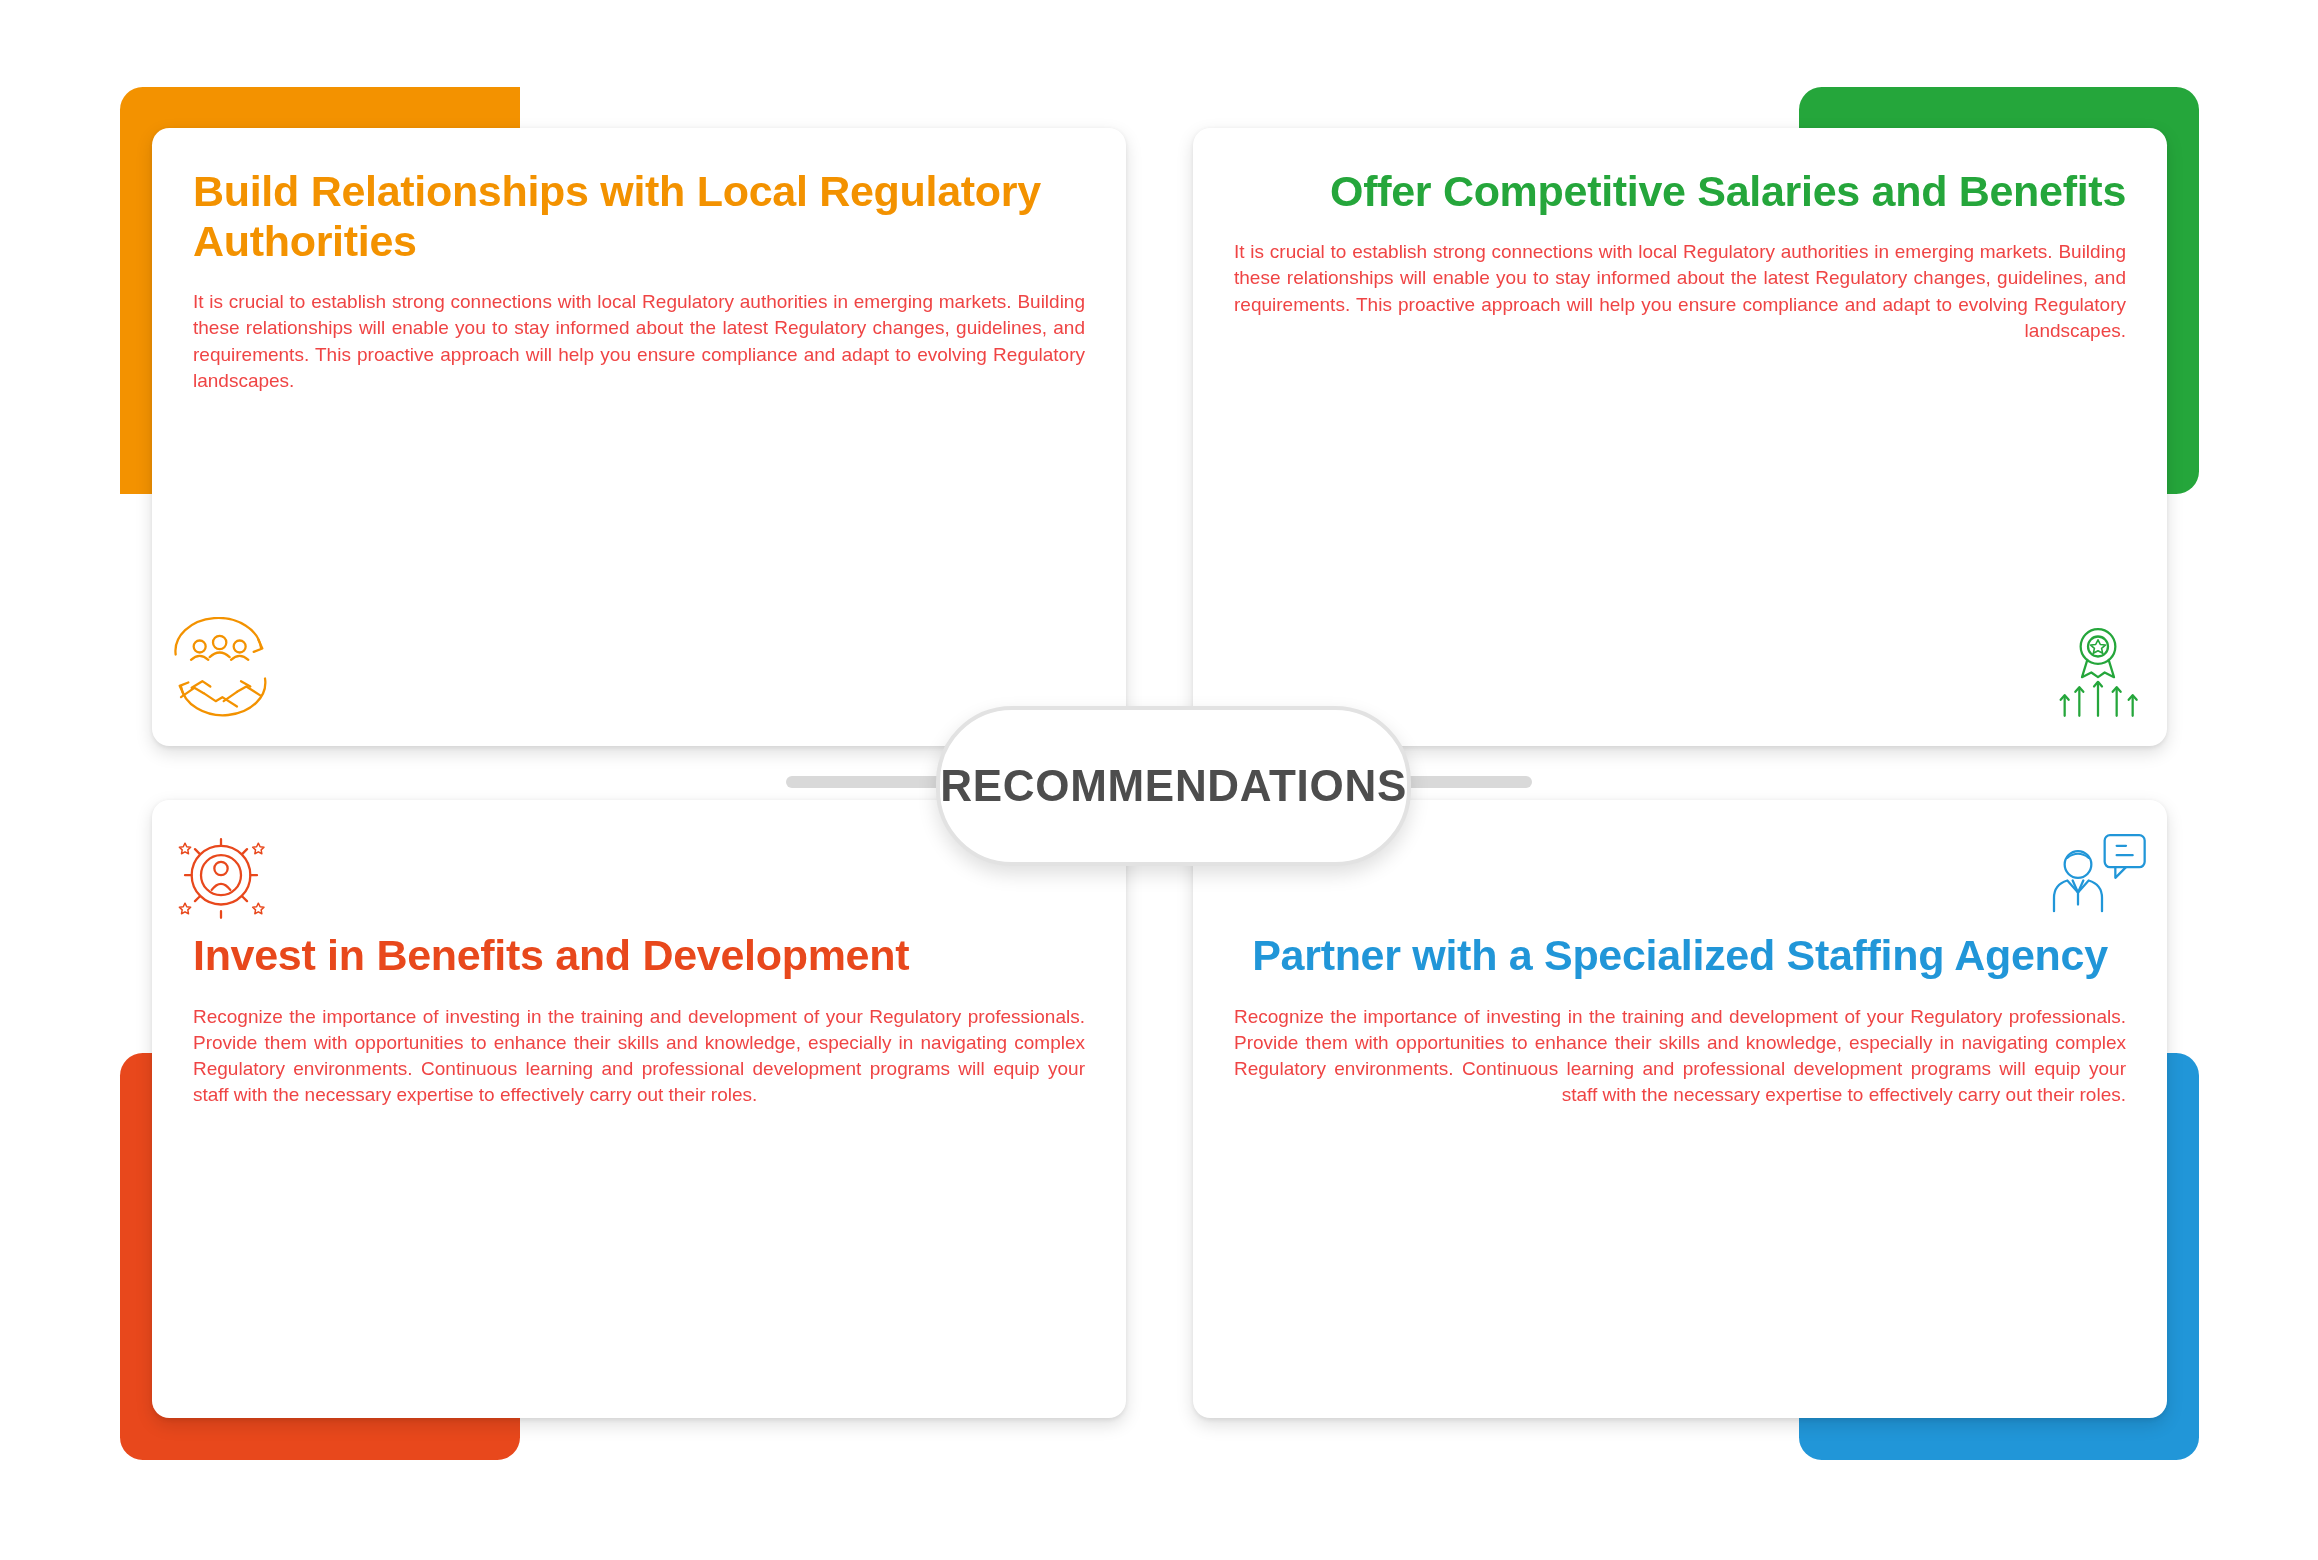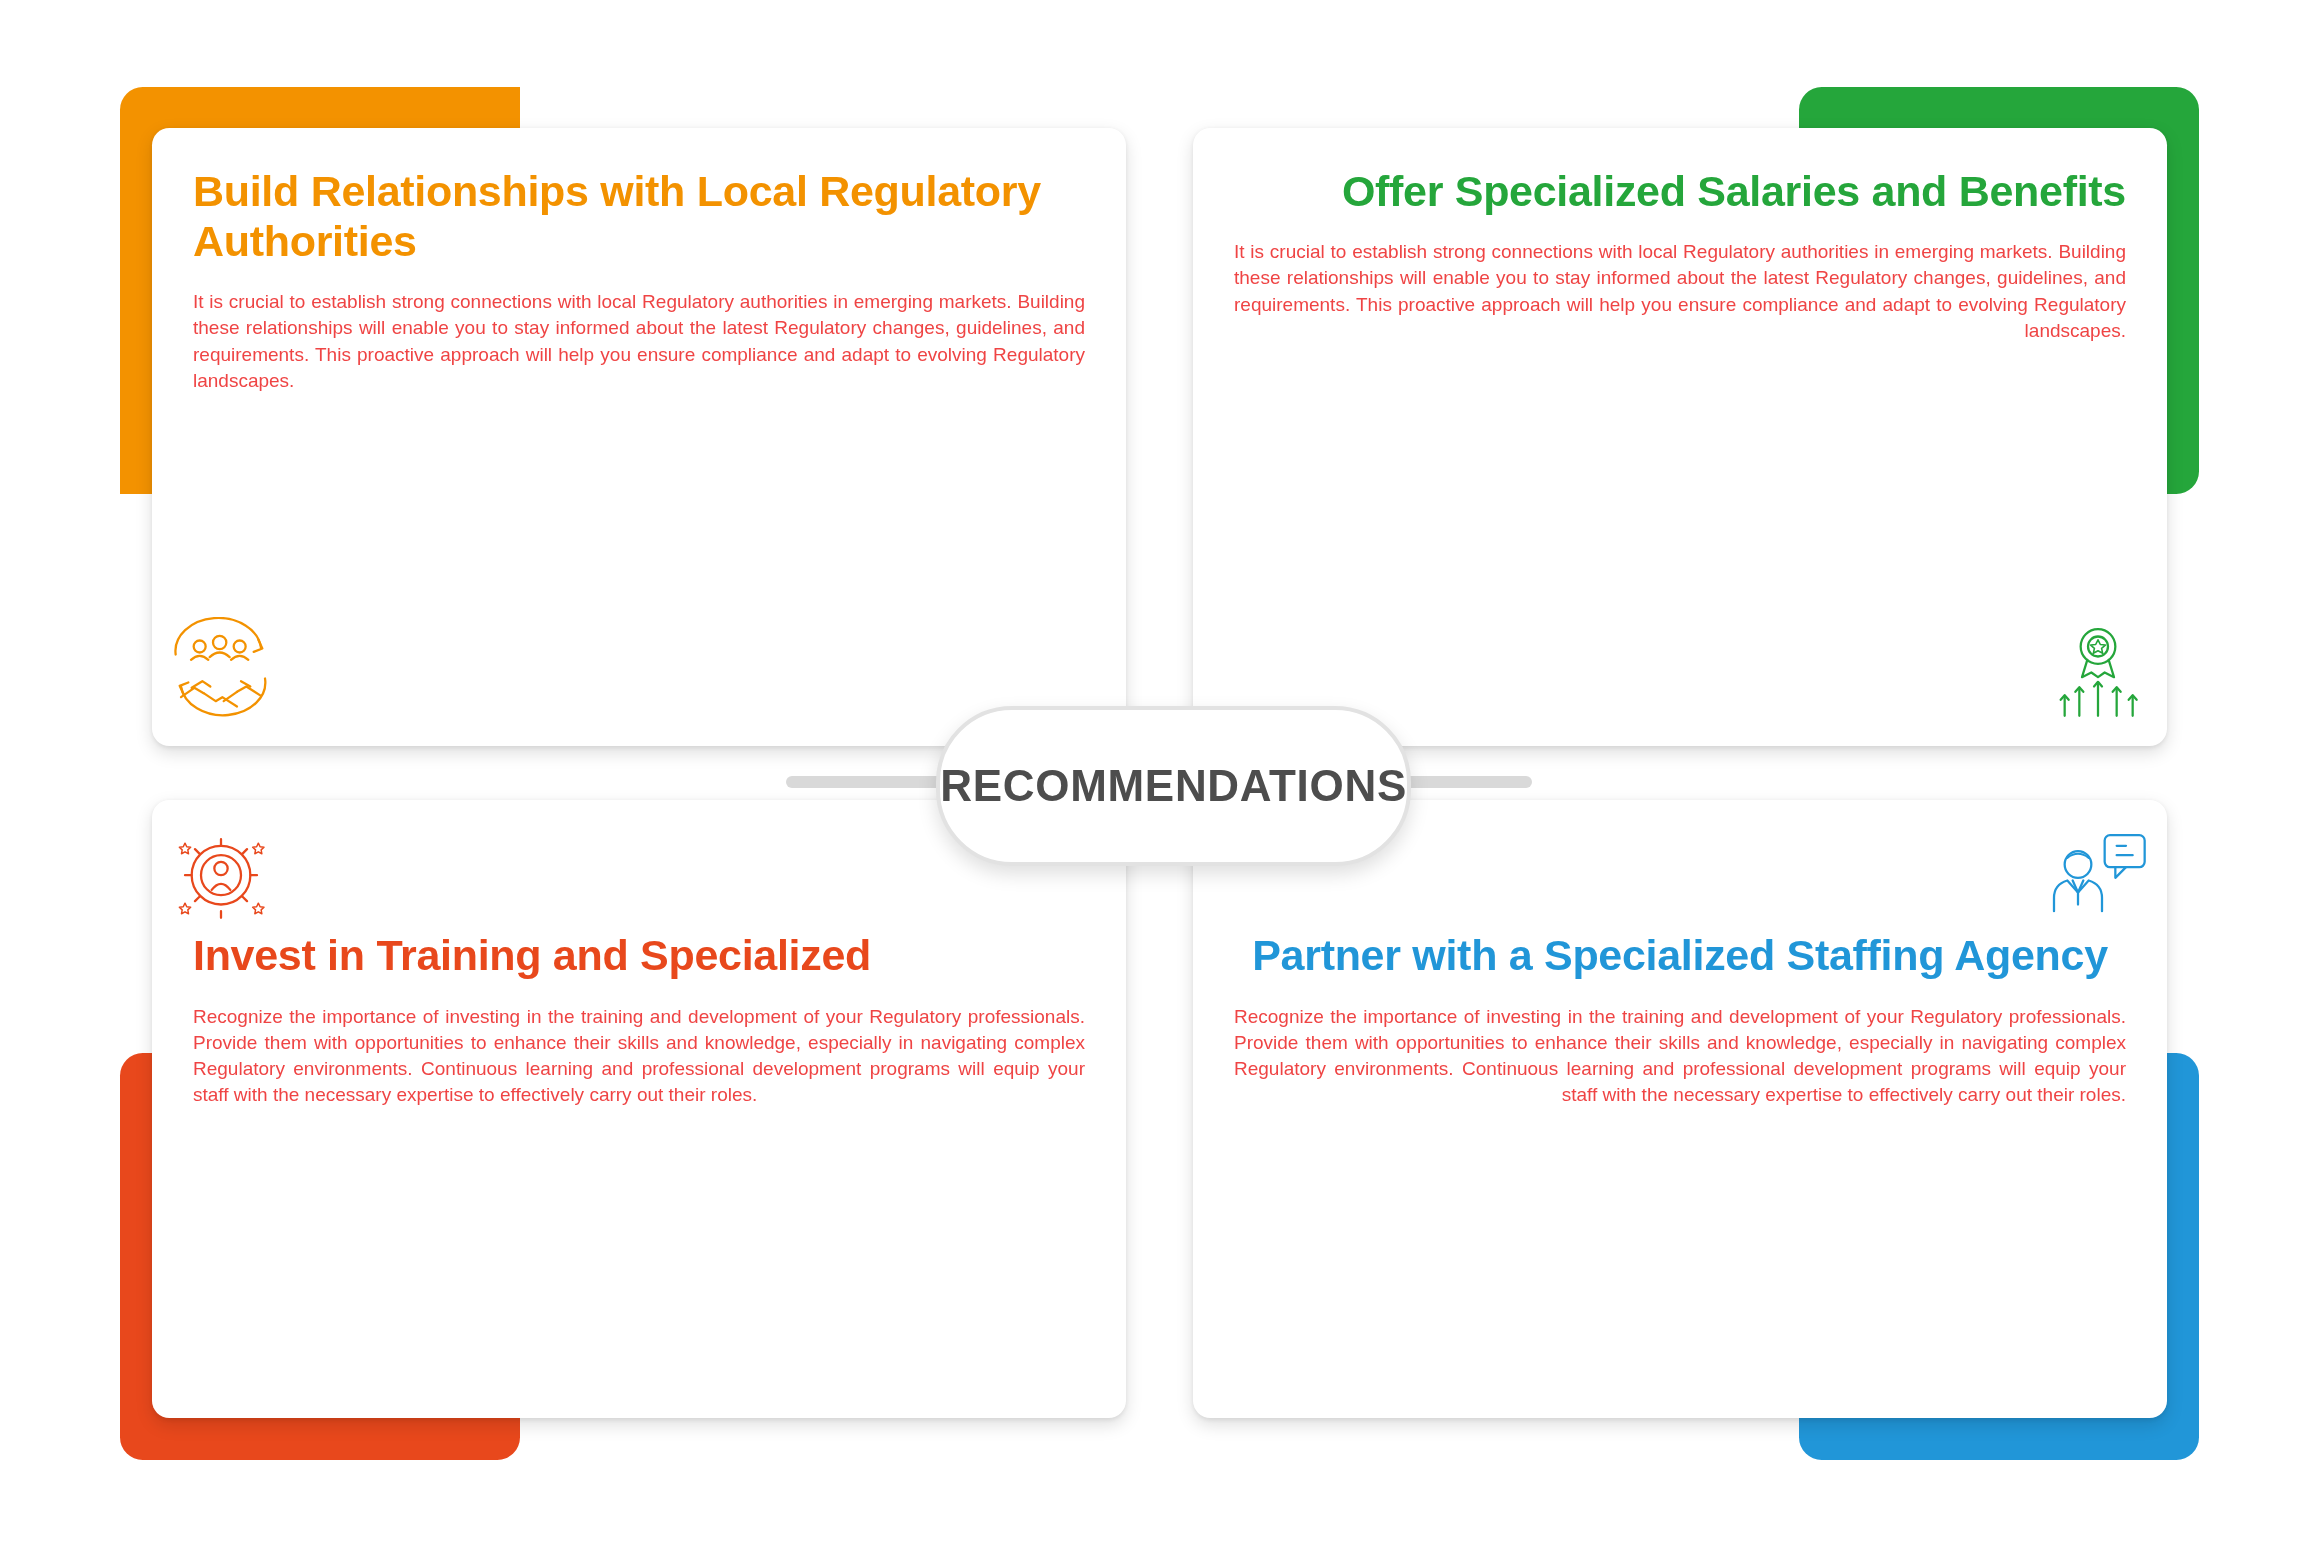--- a/index.html
+++ b/index.html
@@ -193,21 +193,21 @@
           <path d="M114 112 l-20 14"></path>
           <path d="M46 106 l16 -10 12 8"></path>
           <path d="M134 104 l-14 -8"></path>
         </svg>
       </div>
     </div>
 
     <div class="card tr">
       <div class="accent"></div>
       <div class="card-body">
-        <h2 class="card-title">Offer Specialized Salaries and Benefits</h2>
+        <h2 class="card-title">Offer Competitive Salaries and Benefits</h2>
         <p class="card-text">It is crucial to establish strong connections with local Regulatory authorities in emerging markets. Building these relationships will enable you to stay informed about the latest Regulatory changes, guidelines, and requirements. This proactive approach will help you ensure compliance and adapt to evolving Regulatory landscapes.</p>
       </div>
       <div class="card-icon">
         <svg viewBox="0 0 180 160" width="120" height="107" fill="none" stroke="#25A63B" stroke-width="3.4" stroke-linecap="round" stroke-linejoin="round">
           <circle cx="90" cy="44" r="26"></circle>
           <circle cx="90" cy="44" r="15"></circle>
           <path d="M90 34 l3.5 7 7.5 .8 -5.6 5 1.6 7.4 -7-3.8 -7 3.8 1.6-7.4 -5.6-5 7.5-.8z" stroke-width="2.4"></path>
           <path d="M74 64 l-8 26 14 -7 10 7 10 -7 14 7 -8 -26"></path>
           <path d="M40 148 v-30"></path>
             <path d="M34 124 l6 -7 6 7"></path>
@@ -219,21 +219,21 @@
             <path d="M112 112 l6 -7 6 7"></path>
           <path d="M142 148 v-30"></path>
             <path d="M136 124 l6 -7 6 7"></path>
         </svg>
       </div>
     </div>
 
     <div class="card bl">
       <div class="accent"></div>
       <div class="card-body">
-        <h2 class="card-title">Invest in Training and Specialized</h2>
+        <h2 class="card-title">Invest in Benefits and Development</h2>
         <p class="card-text">Recognize the importance of investing in the training and development of your Regulatory professionals. Provide them with opportunities to enhance their skills and knowledge, especially in navigating complex Regulatory environments. Continuous learning and professional development programs will equip your staff with the necessary expertise to effectively carry out their roles.</p>
       </div>
       <div class="card-icon">
         <svg viewBox="0 0 180 160" width="120" height="107" fill="none" stroke="#E8481C" stroke-width="3.4" stroke-linecap="round" stroke-linejoin="round">
           <circle cx="90" cy="78" r="44"></circle>
           <circle cx="90" cy="78" r="30"></circle>
           <path d="M90 34 v-10 M90 132 v10 M46 78 h-10 M134 78 h10
                    M58 46 l-7 -7 M122 46 l7 -7 M58 110 l-7 7 M122 110 l7 7"></path>
           <circle cx="90" cy="68" r="10"></circle>
           <path d="M76 100 q14 -18 28 0"></path>

